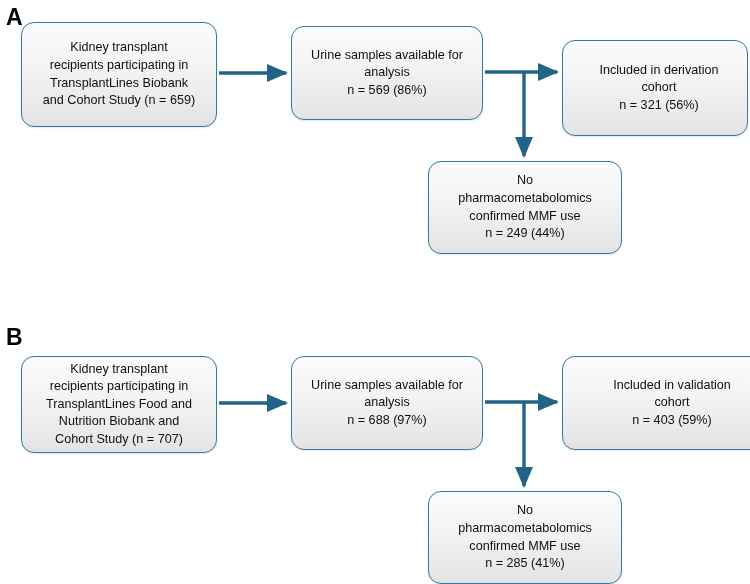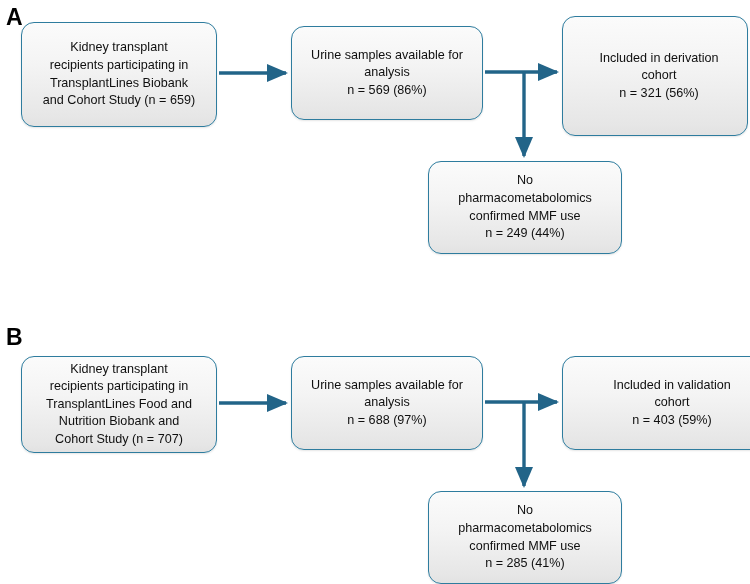--- a/index.html
+++ b/index.html
@@ -77,21 +77,21 @@
 TransplantLines Biobank
 and Cohort Study (n = 659)</span>
   </div>
 
   <div class="node" style="left:291px; top:26px; width:192px; height:94px;">
     <span class="node-text">Urine samples available for
 analysis
 n = 569 (86%)</span>
   </div>
 
-  <div class="node" style="left:562px; top:16px; width:186px; height:120px;padding-left:8px;">
+  <div class="node" style="left:562px; top:40px; width:186px; height:96px;padding-left:8px;">
     <span class="node-text">Included in derivation
 cohort
 n = 321 (56%)</span>
   </div>
 
   <div class="node" style="left:428px; top:161px; width:194px; height:93px;">
     <span class="node-text">No
 pharmacometabolomics
 confirmed MMF use
 n = 249 (44%)</span>

